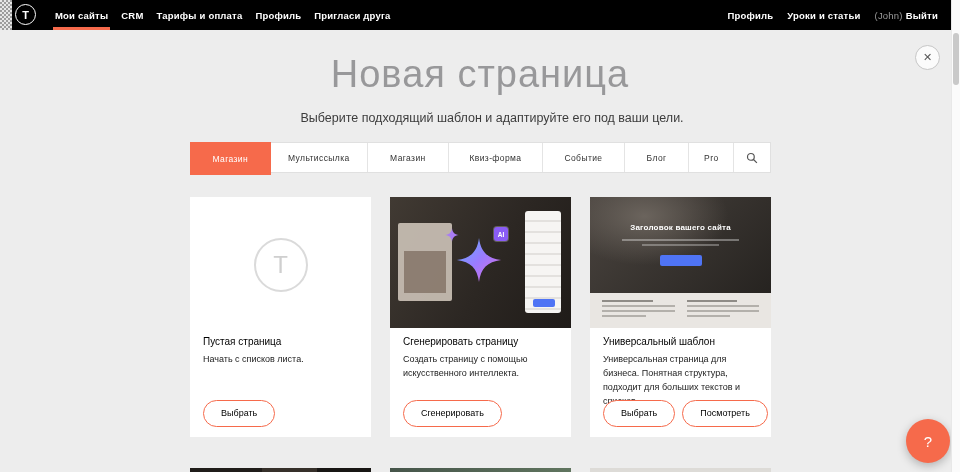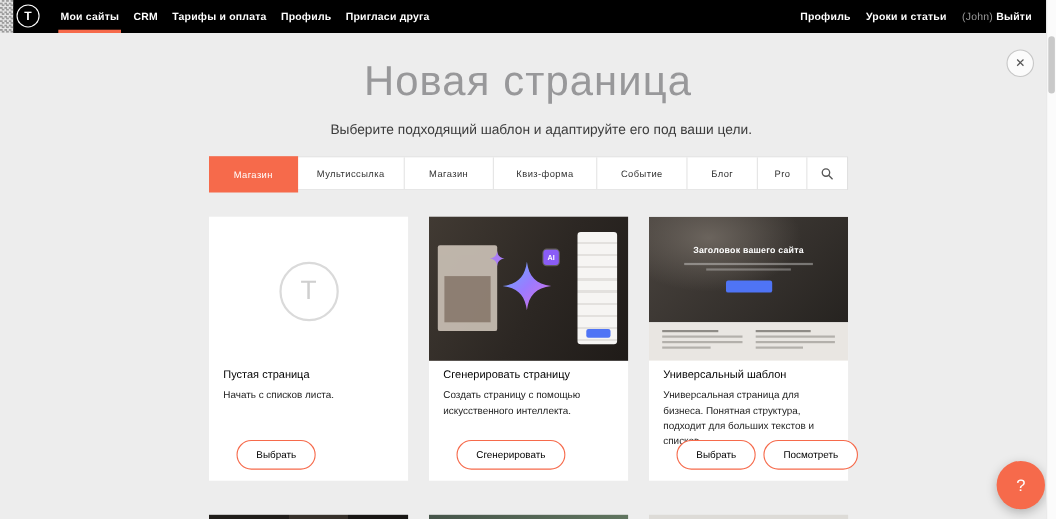--- a/index.html
+++ b/index.html
@@ -43,21 +43,21 @@
   .tab:last-child { border-right:none; }
   .tab.active { background:var(--accent,#f66a4b); color:#fff; border:none; margin:-1px 0 -1px -1px; height:33px; }
   .tab-search svg { width:12px; height:12px; display:block; }
 
   
   .card { position:absolute; top:197px; width:181px; height:240px; background:#fff; }
   .card-title { position:absolute; top:139px; left:13px; right:13px; margin:0;
     font-size:10px; font-weight:400; color:#000; }
   .card-desc { position:absolute; top:156px; left:13px; right:16px; margin:0;
     font-size:9px; line-height:1.55; color:#222; }
-  .card-actions { position:absolute; left:25px; top:203px; display:flex; gap:7px; }
+  .card-actions { position:absolute; left:13px; top:203px; display:flex; gap:7px; }
   .btn { height:27px; line-height:25px; padding:0 17px; border:1px solid var(--accent,#f66a4b);
     border-radius:14px; background:#fff; font-size:9px; color:#000; cursor:pointer; font-family:inherit; }
 
   .logo-ring { position:absolute; top:41px; left:50%; transform:translateX(-50%); width:54px; height:54px;
     border:2px solid #dadada; border-radius:50%; display:flex; align-items:center; justify-content:center;
     color:#cfcfcf; font-size:24px; }
 
   .preview { position:absolute; top:0; left:0; width:181px; height:131px; overflow:hidden; cursor:pointer; }
 
   

